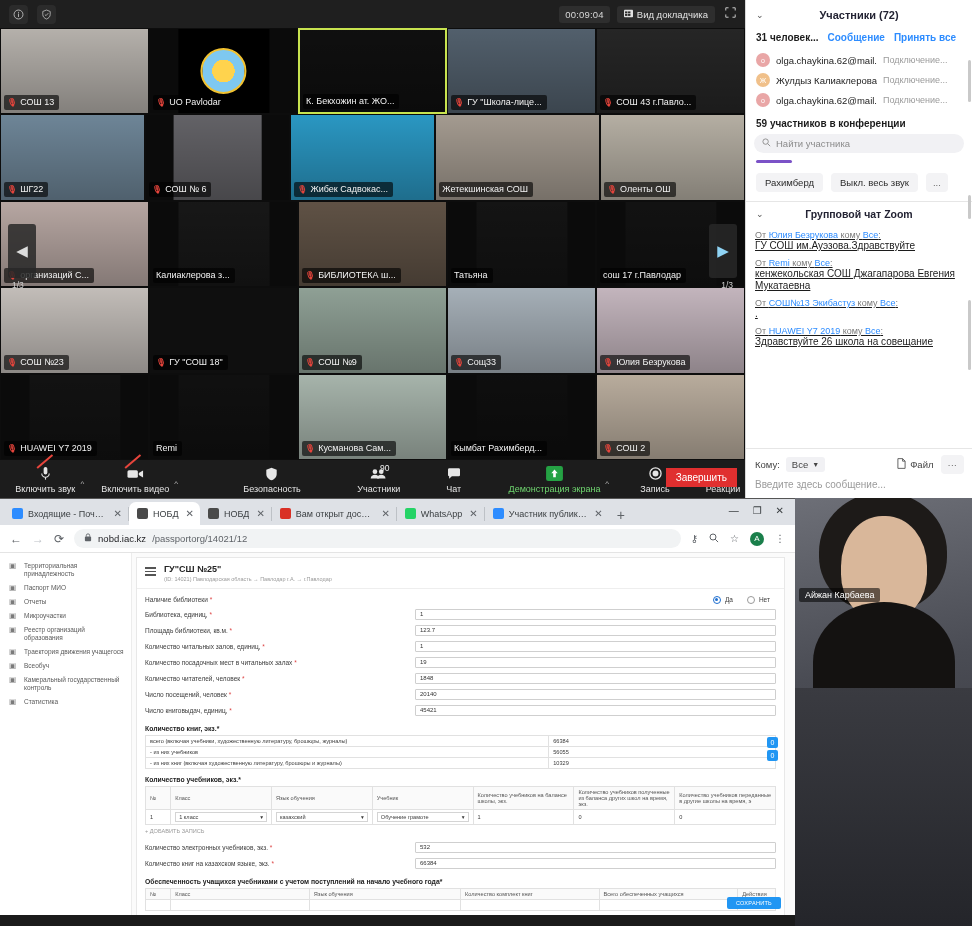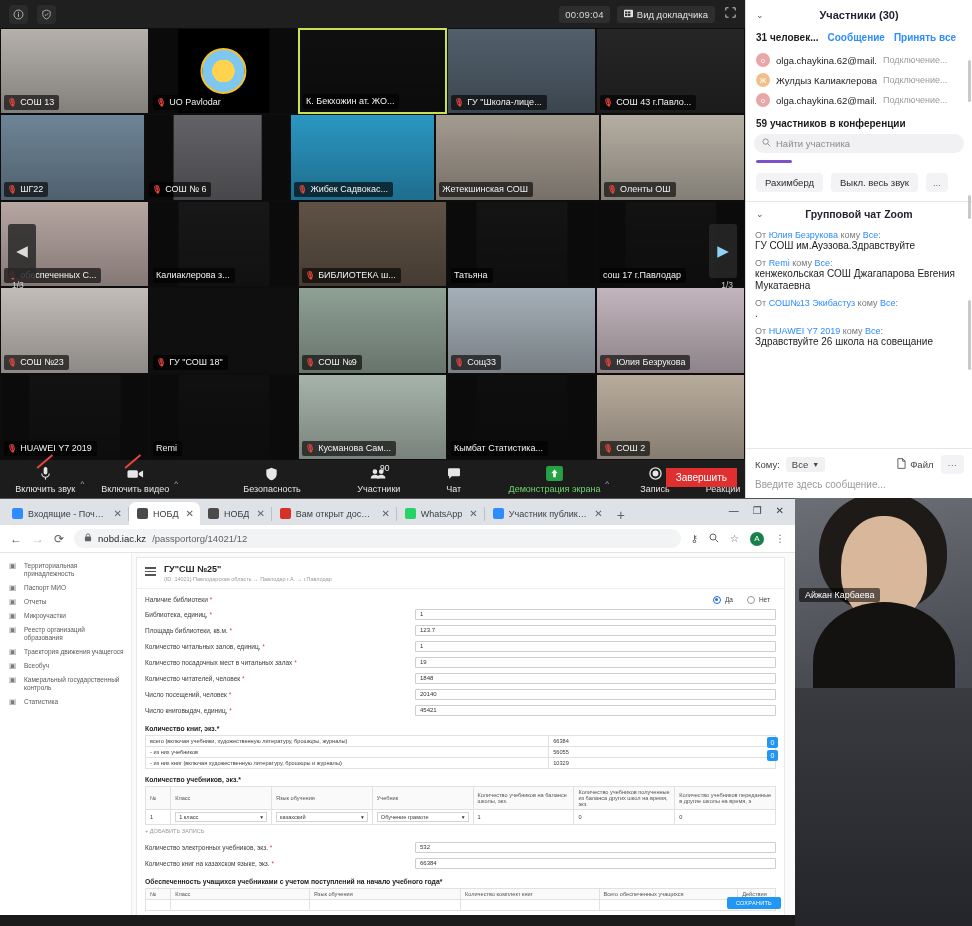--- a/index.html
+++ b/index.html
@@ -140,21 +140,21 @@
     background: #f3f3f5; border-radius: 4px; font-size: 9.5px; color: #2a2a2a;
     padding: 4px 9px; border: 0;
   }
   .sm-btn.dots { padding: 4px 7px; color: #666; }
   .chat-header {
     border-top: 1px solid #e6e6e6; height: 25px; display: flex; align-items: center;
     justify-content: center; position: relative; font-weight: bold; font-size: 10.5px;
     color: #232333;
   }
   .chat-header .chev { position: absolute; left: 10px; color: #555; font-size: 9px; font-weight: normal; }
-  #chat-body { padding: 4px 9px 0; height: 150px; overflow: hidden; }
+  #chat-body { padding: 4px 9px 0; height: 150px; overflow: hidden; text-decoration: underline; }
   .msg { margin-bottom: 6px; }
   .msg .from { font-size: 9px; color: #7a7a7a; }
   .msg .from b { color: #2d8cff; font-weight: normal; }
   .msg .body { font-size: 10px; color: #1c1c1c; line-height: 12px; }
   #chat-foot { position: absolute; left:0; bottom: 0; width: 227px; border-top: 1px solid #e6e6e6; background:#fff; }
   .foot-row { display: flex; align-items: center; gap: 6px; padding: 6px 9px 3px; font-size: 9.5px; color:#444;}
   .to-select { background:#f1f1f4; border-radius: 3px; padding: 2px 6px; display:flex; gap:4px; align-items:center;}
   .foot-right { margin-left: auto; display: flex; align-items: center; gap: 7px; }
   .msg-placeholder { padding: 2px 9px 8px; font-size: 10px; color: #9b9b9b; }
   .panel-scrollbar {
@@ -421,21 +421,21 @@
             </div>
           </div>
           <div class="tile-row">
             <div class="tile" style="width: 149px; height: 86.4px;">
               <div class="bg" style="background: rgb(11, 11, 11);"></div>
               <div style="position: absolute; inset: 0px; background: rgb(203, 185, 180);">
                 <div style="position: absolute; inset: 0px; background: linear-gradient(rgba(0, 0, 0, 0.1), rgba(0, 0, 0, 0.35));"></div>
               </div>
               <div class="name-badge">
                 <span class="mute-mic" style="color: rgb(232, 69, 60); font-size: 8px;">🎙</span>
-                <span>обеспеченных С...</span>
+                <span>организаций С...</span>
               </div>
             </div>
             <div class="tile" style="width: 149px; height: 86.4px;">
               <div class="bg" style="background: rgb(11, 11, 11);"></div>
               <div class="inner-vid" style="background: rgb(26, 26, 26);">
                 <div style="position: absolute; inset: 0px; background: linear-gradient(rgba(0, 0, 0, 0.1), rgba(0, 0, 0, 0.35));"></div>
               </div>
               <div class="name-badge">
                 <span>Калиаклерова з...</span>
               </div>
@@ -548,21 +548,21 @@
                 <span class="mute-mic" style="color: rgb(232, 69, 60); font-size: 8px;">🎙</span>
                 <span>Кусманова Сам...</span>
               </div>
             </div>
             <div class="tile" style="width: 149px; height: 86.4px;">
               <div class="bg" style="background: rgb(11, 11, 11);"></div>
               <div class="inner-vid" style="background: rgb(16, 16, 16);">
                 <div style="position: absolute; inset: 0px; background: linear-gradient(rgba(0, 0, 0, 0.1), rgba(0, 0, 0, 0.35));"></div>
               </div>
               <div class="name-badge">
-                <span>Кымбат Статистика...</span>
+                <span>Кымбат Рахимберд...</span>
               </div>
             </div>
             <div class="tile" style="width: 149px; height: 86.4px;">
               <div class="bg" style="background: rgb(11, 11, 11);"></div>
               <div style="position: absolute; inset: 0px; background: rgb(205, 191, 174);">
                 <div style="position: absolute; inset: 0px; background: linear-gradient(rgba(0, 0, 0, 0.1), rgba(0, 0, 0, 0.35));"></div>
               </div>
               <div class="name-badge">
                 <span class="mute-mic" style="color: rgb(232, 69, 60); font-size: 8px;">🎙</span>
                 <span>СОШ 2</span>
@@ -665,21 +665,21 @@
         <div class="lbl">Реакции</div>
       </div>
 
       <button id="btn-end">Завершить</button>
     </div>
   </div>
 
   <div id="panel">
     <div class="panel-header">
       <span class="chev">⌄</span>
-      <span>Участники (30)</span>
+      <span>Участники (72)</span>
     </div>
 
     <div class="wait-row">
       <span class="cnt">31 человек...</span>
       <span class="lnk">Сообщение</span>
       <span class="lnk">Принять все</span>
     </div>
 
     <div id="waiting-host">
         <div class="p-item">

